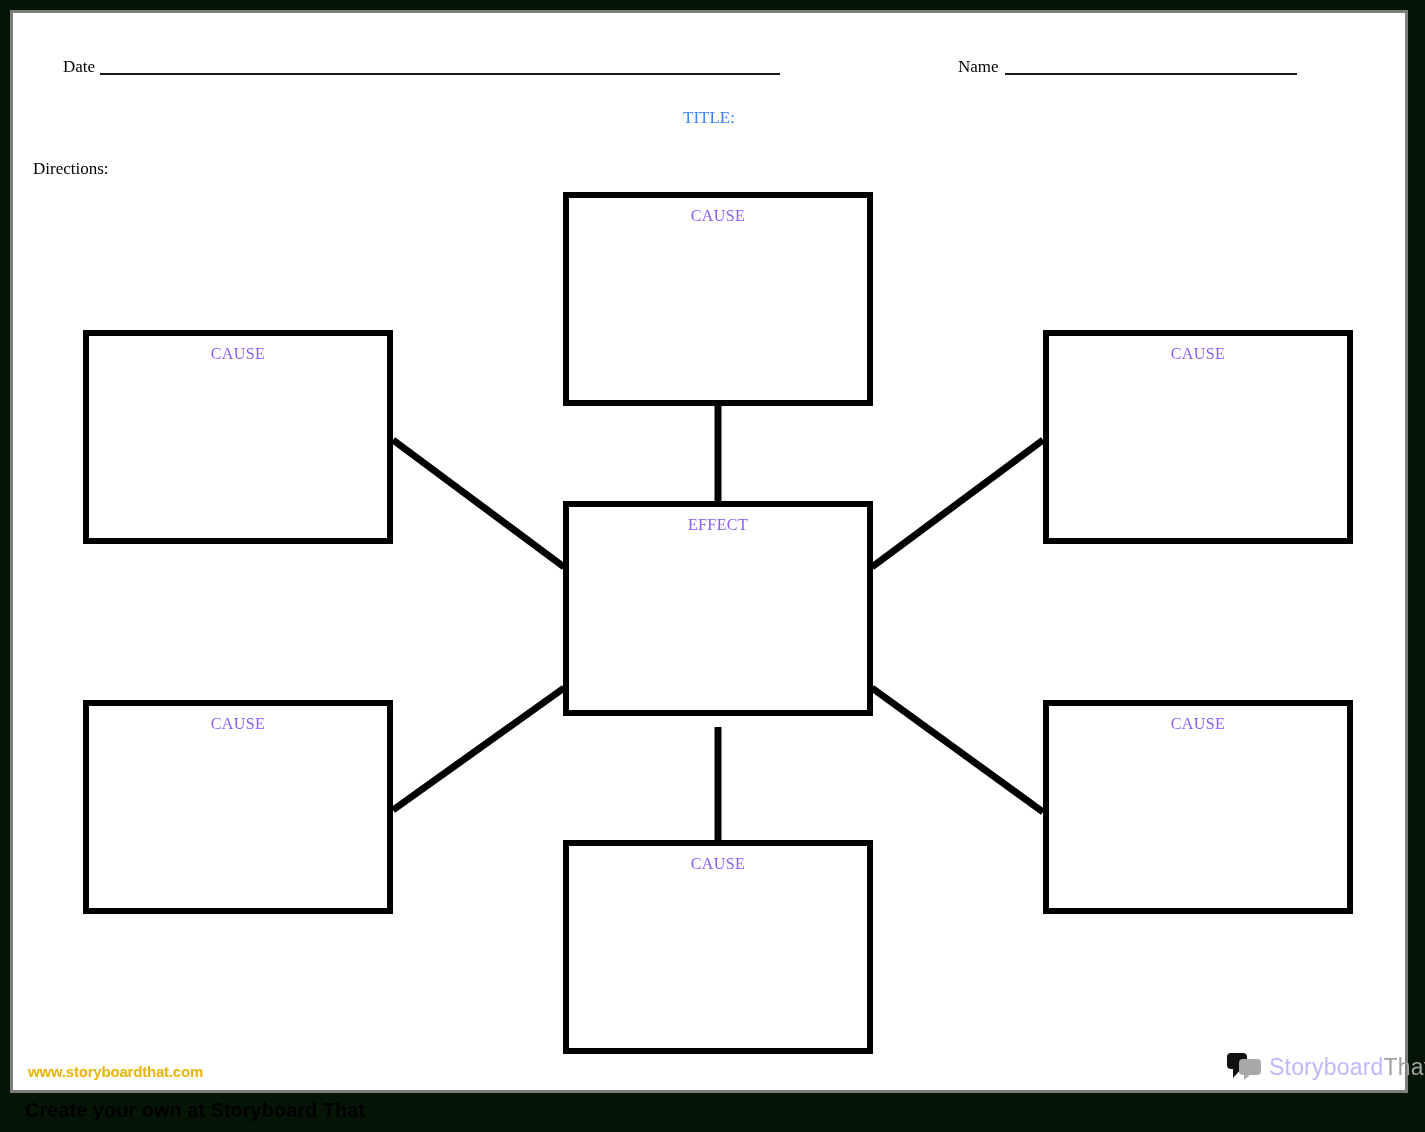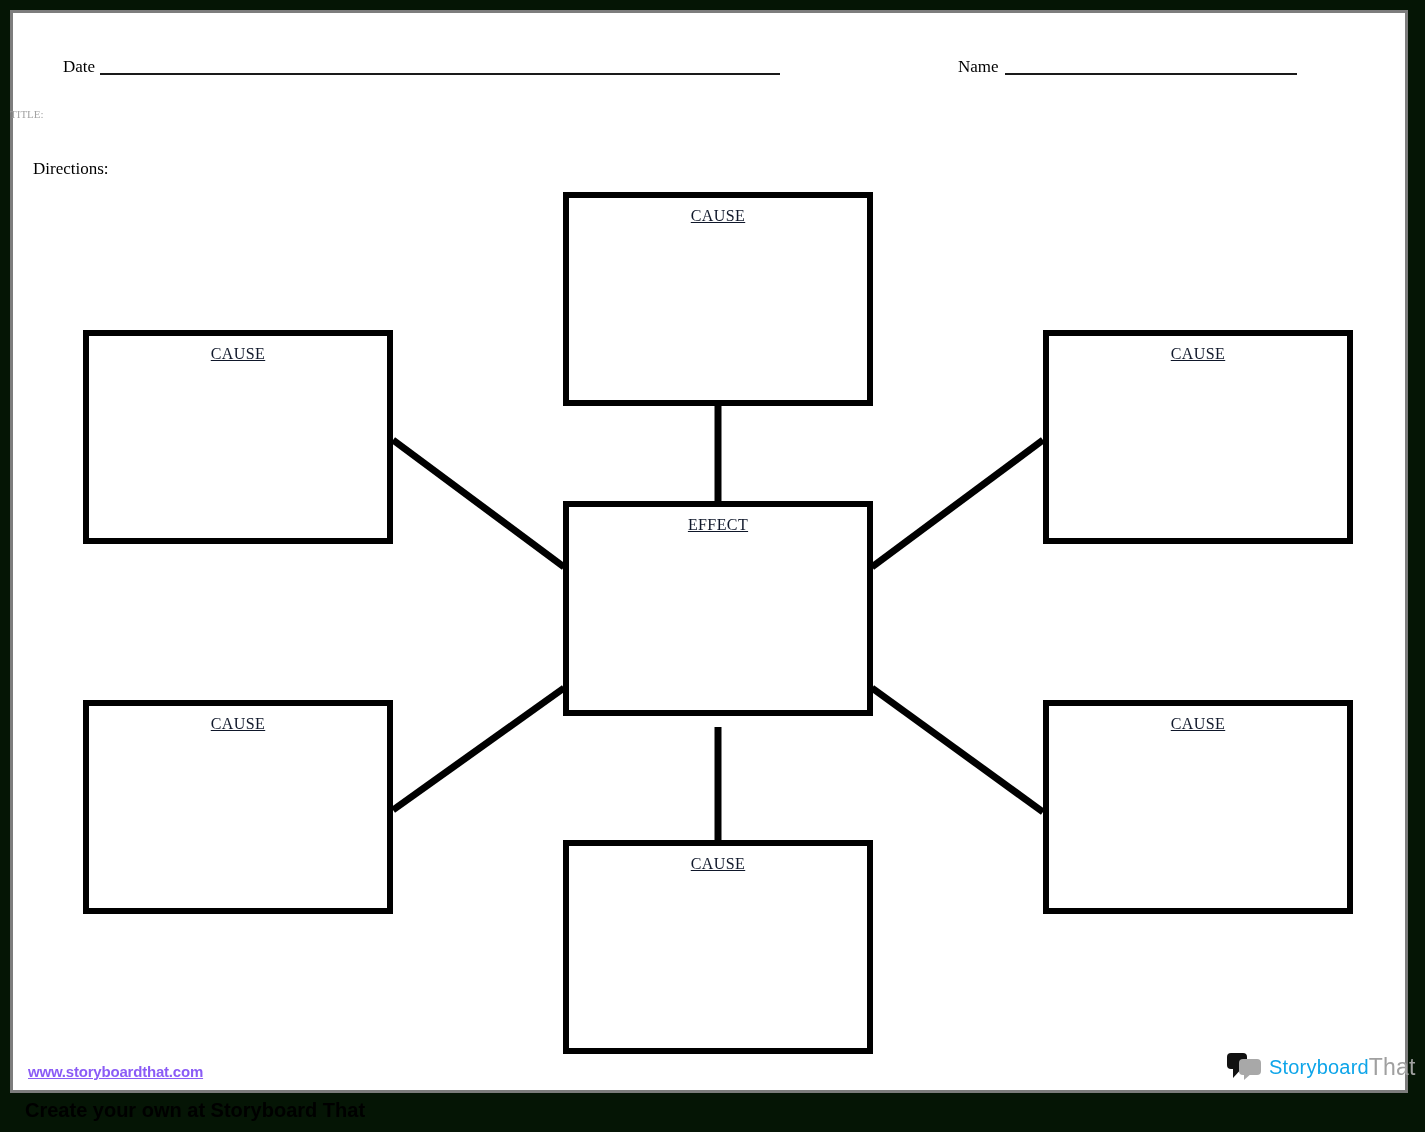--- a/index.html
+++ b/index.html
@@ -22,64 +22,64 @@
     font-size: 17px; color: #000;
     white-space: nowrap;
   }
   .fill-line {
     position: absolute;
     height: 2px; background: #1a1a1a;
   }
   .title-row {
     position: absolute;
     left: 10px; top: 108px; width: 1398px;
-    font-size: 11px; color: #a3a3a3;
+    text-align: center;
+    font-size: 17px; color: #3b82f6;
   }
   .connectors {
     position: absolute; left: 0; top: 0;
     pointer-events: none;
   }
   .connectors line { stroke: #000000; stroke-width: 7px; }
   .dbox {
     position: absolute;
     width: 298px; height: 202px;
     border: 6px solid #000000;
     background: #ffffff;
   }
   .dbox .box-label {
     margin-top: 9px;
     text-align: center;
     font-size: 16px;
     letter-spacing: 0.4px;
-    color: #0f172a;
-    text-decoration: underline;
+    color: #8b5cf6;
   }
   .box-top     { left: 563px; top: 192px; }
   .box-ul      { left: 83px;  top: 330px; }
   .box-ur      { left: 1043px; top: 330px; }
   .box-effect  { left: 563px; top: 501px; height: 203px; }
   .box-ll      { left: 83px;  top: 700px; }
   .box-lr      { left: 1043px; top: 700px; }
   .box-bottom  { left: 563px; top: 840px; }
   .website {
     position: absolute; left: 28px; top: 1063px;
     font-family: "Liberation Sans", "DejaVu Sans", sans-serif;
     font-weight: 700; font-size: 15px;
-    letter-spacing: -0.2px; color: #8b5cf6; text-decoration: underline;
+    letter-spacing: -0.2px; color: #eab308;
   }
   .logo {
     position: absolute; left: 1226px; top: 1051px;
     height: 32px;
     display: flex; align-items: center;
     cursor: pointer;
   }
   .logo svg { display: block; margin-right: 5px; }
   .logo .brand {
     font-family: "Liberation Sans", "DejaVu Sans", sans-serif;
-    font-size: 20px; font-weight: 500; color: #0ea5e9;
+    font-size: 23px; font-weight: 500; color: #c4b5fd;
     letter-spacing: 0.2px;
   }
   .logo .suffix {
     font-family: "Liberation Sans", "DejaVu Sans", sans-serif;
     font-size: 23px; font-weight: 500; color: #a0a0a0;
     letter-spacing: 0.2px;
   }
   .banner {
     position: absolute; left: 25px; top: 1099px;
     font-family: "Liberation Sans", "DejaVu Sans", sans-serif;

